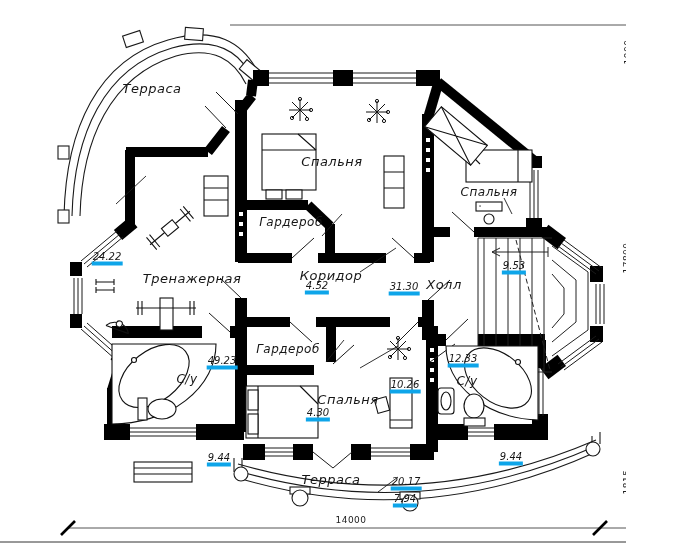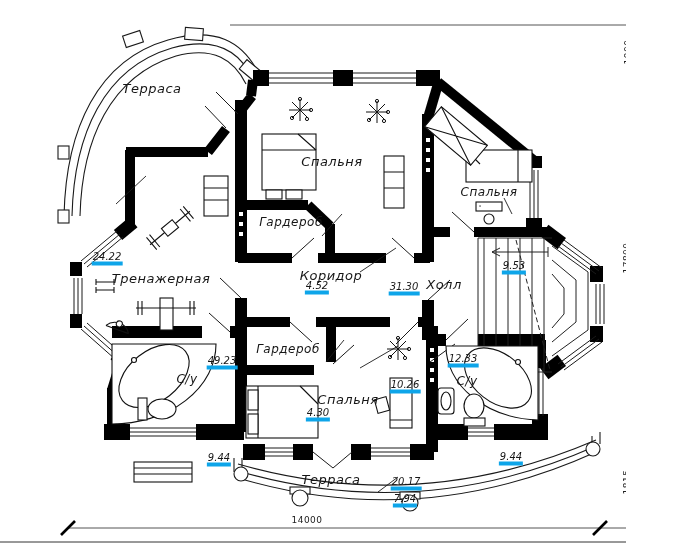--- a/index.html
+++ b/index.html
@@ -7,21 +7,21 @@
           font-family:"DejaVu Sans",sans-serif;color:#111;}
   .canvas svg{position:absolute;left:0;top:0;}
   .lbl{position:absolute;transform:translate(-50%,-50%);font-style:italic;
        font-size:13px;letter-spacing:.5px;white-space:nowrap;color:#161616;}
   .lbl.small{font-size:12px;}
   .lbl.tiny{font-size:11.5px;white-space:normal;text-align:center;line-height:1.25;width:64px;}
   .area{position:absolute;transform:translate(-50%,-50%);font-style:italic;
         font-size:10px;border-bottom:4px solid #0ea5e9;padding:0 1px 0 1px;color:#161616;margin-top:46px;}
   .dim{position:absolute;font-size:9px;color:#222;letter-spacing:.5px;}
   .dim.v{transform:translate(-50%,-50%) rotate(-90deg);}
-  .dim.h{transform:translate(-50%,-50%);}
+  .dim.h{transform:translate(-50%,-50%);margin-left:44px;}
 </style>
 </head>
 <body>
 
 <div class="canvas">
 
 <svg width="700" height="560" viewBox="0 0 700 560">
   <defs>
     <g id="plant" stroke="#111" stroke-width="1" fill="none">
       <path d="M0,0 L0,-11 M0,0 L8,-8 M0,0 L11,0 M0,0 L8,8 M0,0 L0,11 M0,0 L-8,8 M0,0 L-11,0 M0,0 L-8,-8"></path>
@@ -313,21 +313,21 @@
       <circle cx="410" cy="503" r="8"></circle>
       <circle cx="241" cy="474" r="7"></circle>
       <circle cx="593" cy="449" r="7"></circle>
     </g>
   </g>
 </svg>
 
 <div class="lbl" style="left:152px;top:88px">Терраса</div>
 <div class="lbl" style="left:332px;top:161px">Спальня</div>
 <div class="lbl small" style="left:291px;top:222px">Гардероб</div>
-<div class="lbl" style="left:161px;top:278px">Тренажерная</div>
+<div class="lbl" style="left:192px;top:278px">Тренажерная</div>
 <div class="lbl" style="left:331px;top:275px">Коридор</div>
 <div class="lbl" style="left:444px;top:284px">Холл</div>
 <div class="lbl small" style="left:489px;top:192px">Спальня</div>
 <div class="lbl small" style="left:187px;top:379px">С/у</div>
 <div class="lbl small" style="left:288px;top:349px">Гардероб</div>
 <div class="lbl" style="left:348px;top:399px">Спальня</div>
 <div class="lbl small" style="left:467px;top:381px">С/у</div>
 <div class="lbl" style="left:331px;top:479px">Терраса</div>
 
 <div class="area" style="left:107px;top:212px">24.22</div>

